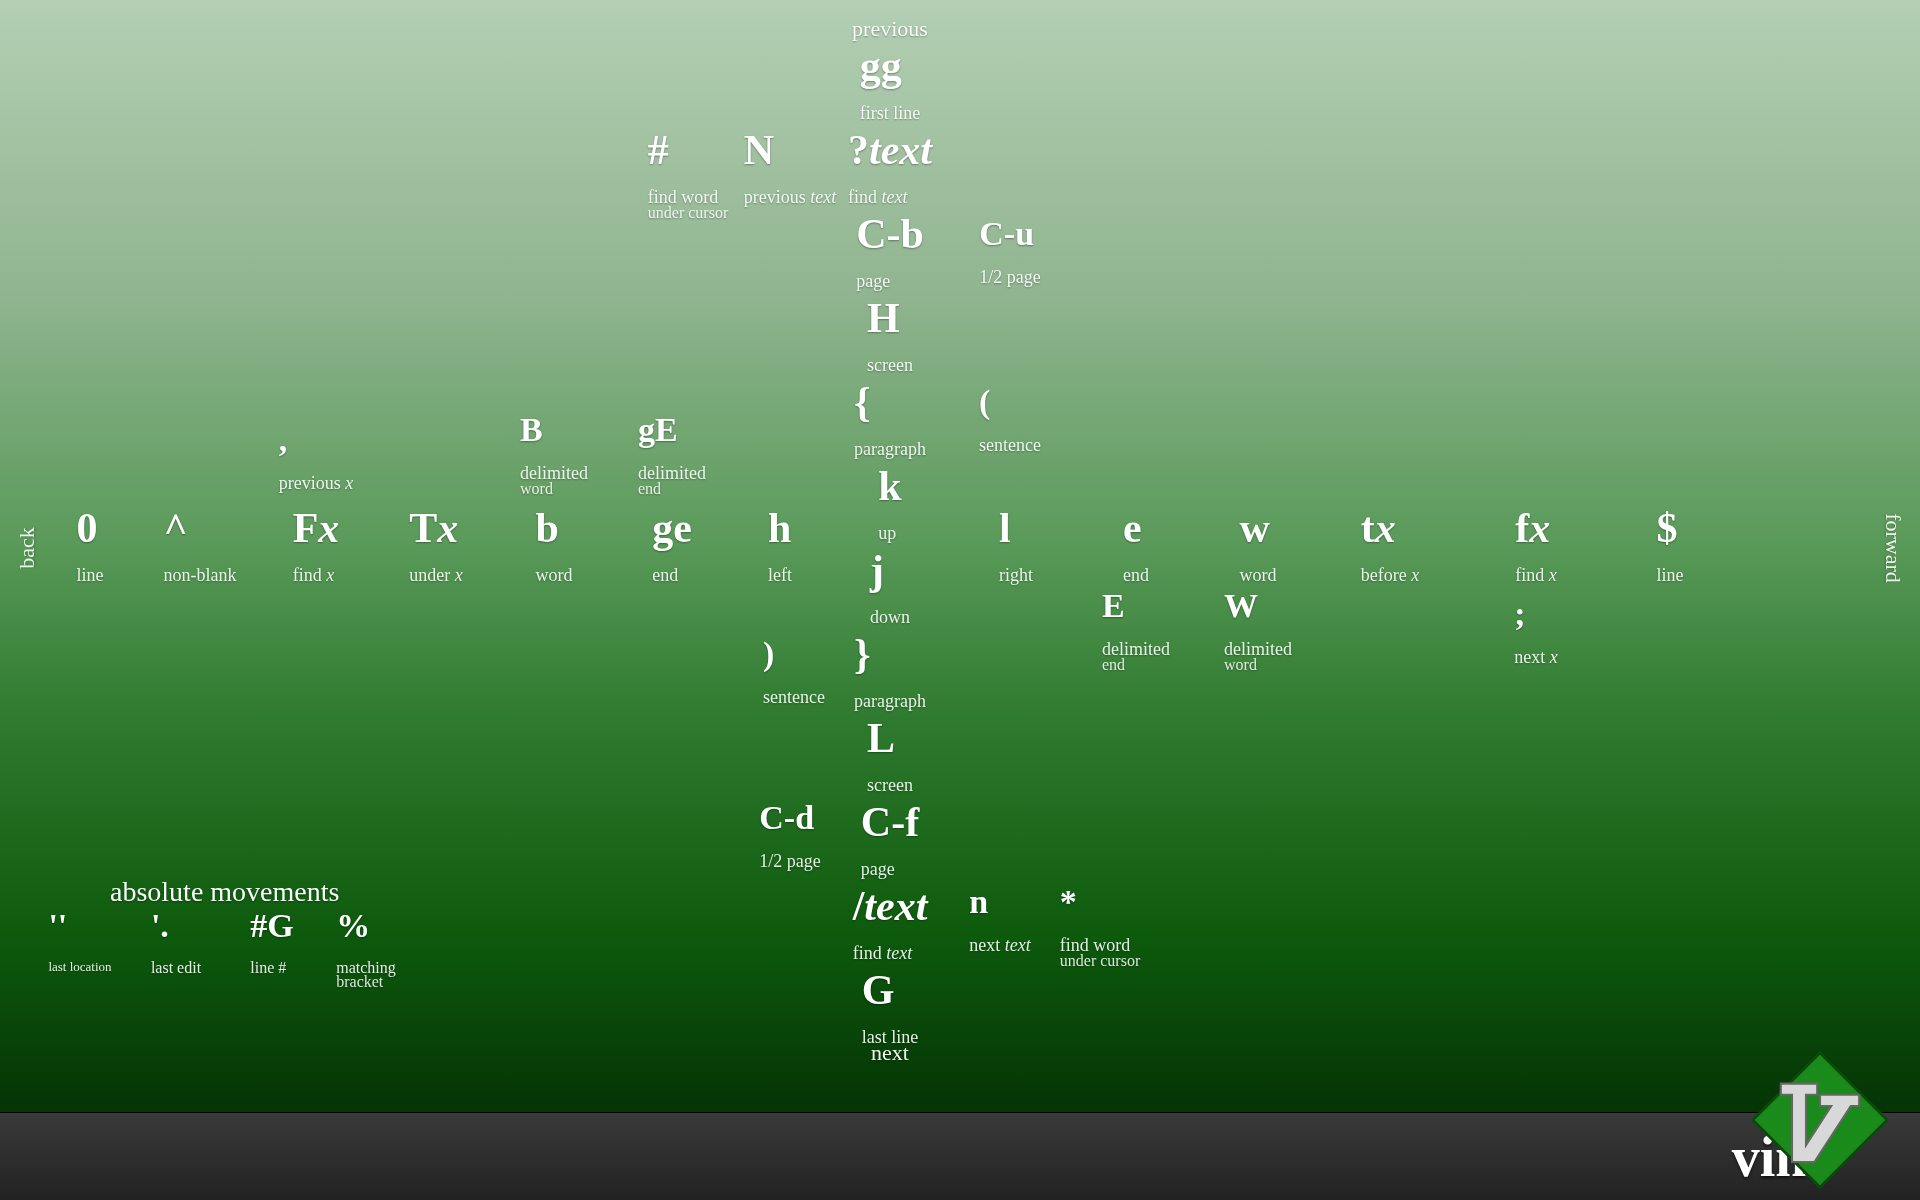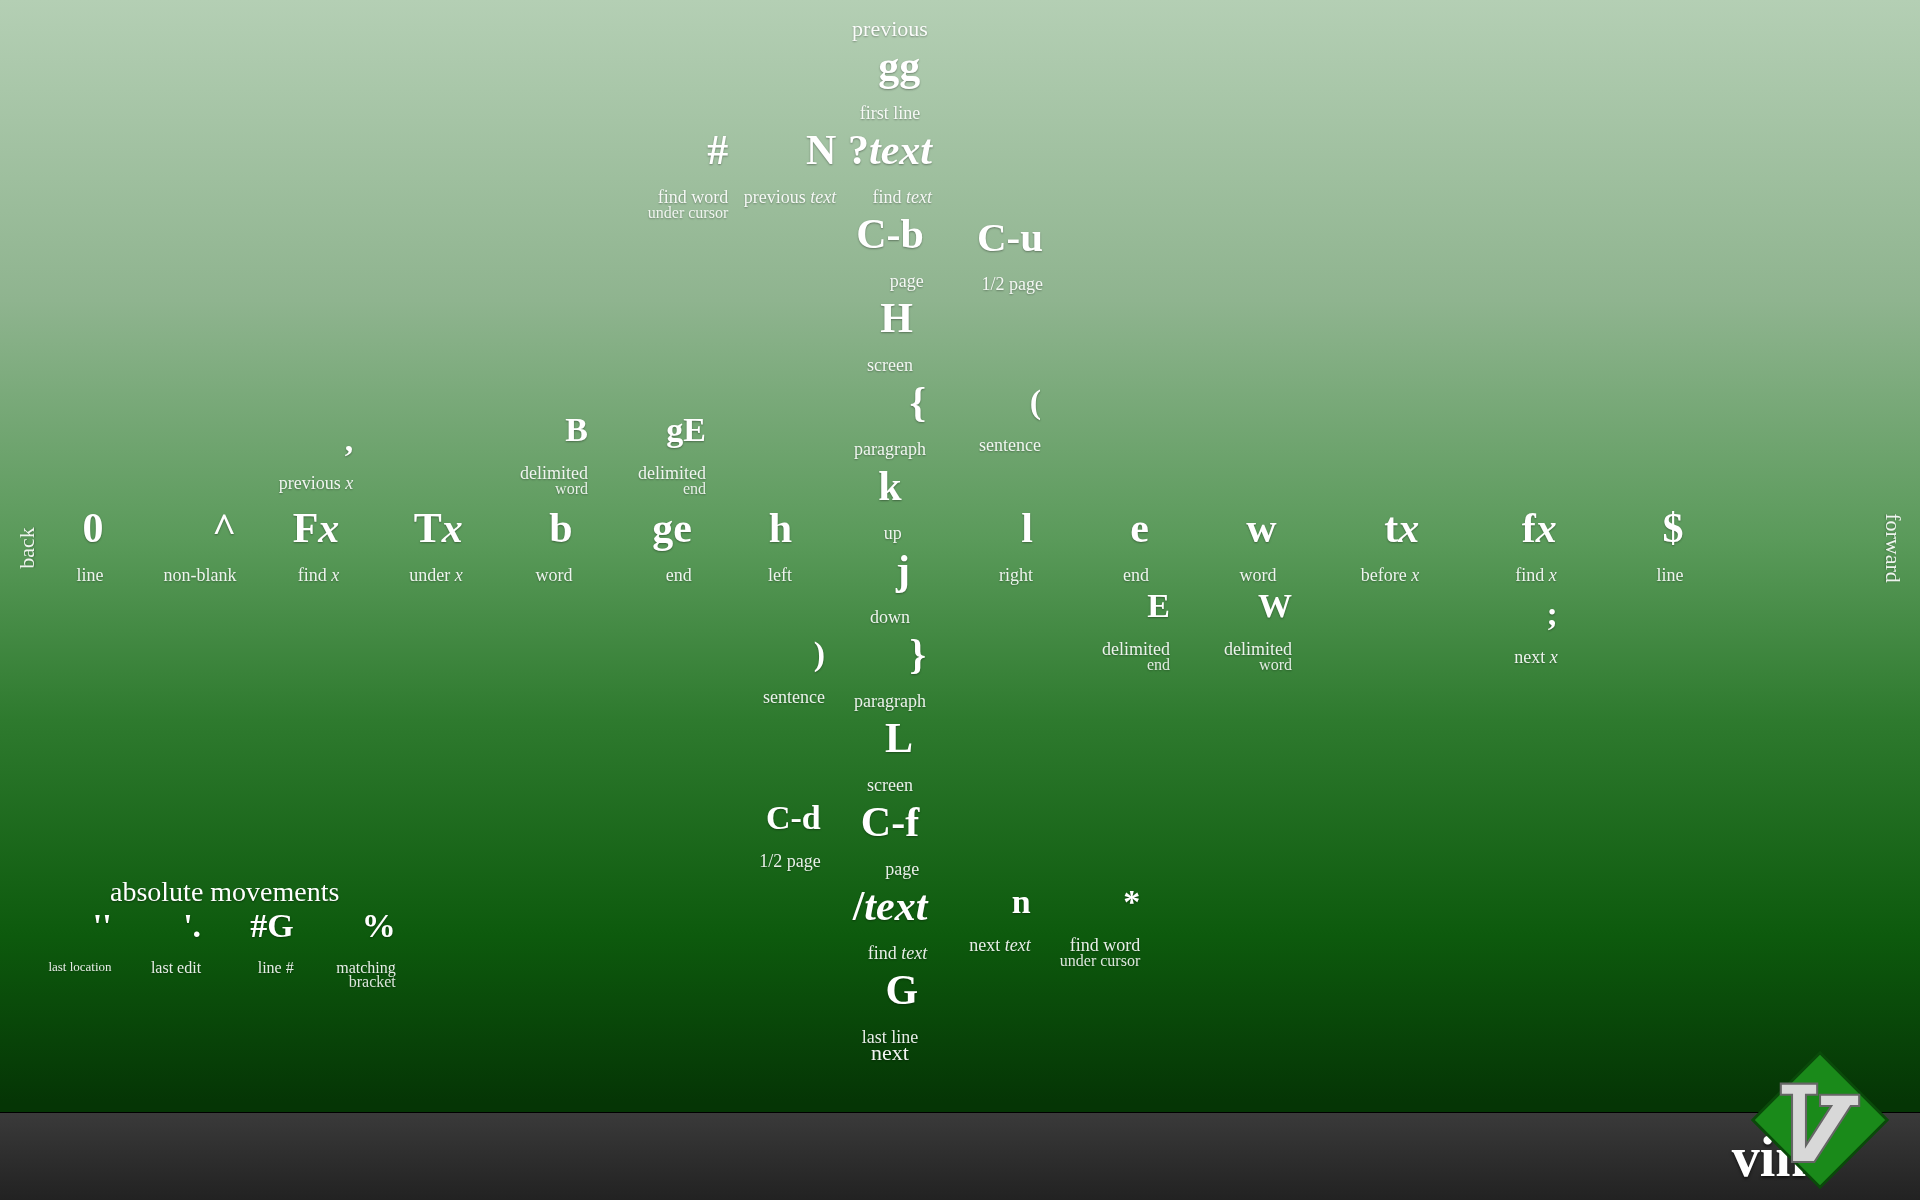--- a/index.html
+++ b/index.html
@@ -1,17 +1,17 @@
 <!DOCTYPE html>
 <html><head>
 <meta charset="utf-8">
 <style>
   html,body{margin:0;padding:0;width:1920px;height:1200px;overflow:hidden;font-family:Georgia,'Times New Roman',serif;color:#fff}
   body{background:linear-gradient(to bottom,#b4cfb4 0%,#8fb48f 25%,#5a9a5a 45%,#2e7a2e 60%,#0d5a0d 78%,#053505 92%);position:relative}
-  .cmd{position:absolute;text-align:right;line-height:1.05;text-shadow:0 1px 2px rgba(0,0,0,.35)}
+  .cmd{position:absolute;text-align:left;line-height:1.05;text-shadow:0 1px 2px rgba(0,0,0,.35)}
   .k{font-size:42px;font-weight:700;white-space:nowrap}
   .k .it{font-style:italic}
   .d{font-size:18px;opacity:.9;margin-top:16px;white-space:nowrap}
   .d .it{font-style:italic}
   .d2{font-size:16px;opacity:.85;margin-top:-2px}
   .hdr{position:absolute;font-size:22px;opacity:.95;text-shadow:0 1px 2px rgba(0,0,0,.35)}
   .side{position:absolute;writing-mode:vertical-rl;font-size:22px;opacity:.9;text-shadow:0 1px 2px rgba(0,0,0,.35)}
   .abs-title{position:absolute;font-size:28px;text-shadow:0 1px 2px rgba(0,0,0,.4)}
   .footer{position:absolute;left:0;right:0;bottom:0;height:88px;background:linear-gradient(#3a3a3a,#222);border-top:1px solid #000;display:flex;align-items:center;justify-content:flex-end;padding-right:84px;box-sizing:border-box}
   .footer .vim{font-size:56px;font-weight:700;margin-right:14px;text-shadow:0 2px 3px rgba(0,0,0,.6)}
@@ -78,21 +78,21 @@
 <div class="cmd" style="left:688px;top:128px;transform:translateX(-50%)">
     <div class="k">#</div>
     <div class="d">find word</div>
     <div class="d2">under cursor</div>
   </div>
 <div class="cmd" style="left:790px;top:128px;transform:translateX(-50%)">
     <div class="k">N</div>
     <div class="d"><span>previous </span><span class="it">text</span></div>
   </div>
 <div class="cmd" style="left:1010px;top:216px;transform:translateX(-50%)">
-    <div class="k" style="font-size:41px">C-u</div>
+    <div class="k" style="font-size:34px">C-u</div>
     <div class="d">1/2 page</div>
   </div>
 <div class="cmd" style="left:1010px;top:384px;transform:translateX(-50%)">
     <div class="k" style="font-size:34px">(</div>
     <div class="d">sentence</div>
   </div>
 <div class="cmd" style="left:794px;top:636px;transform:translateX(-50%)">
     <div class="k" style="font-size:34px">)</div>
     <div class="d">sentence</div>
   </div>

